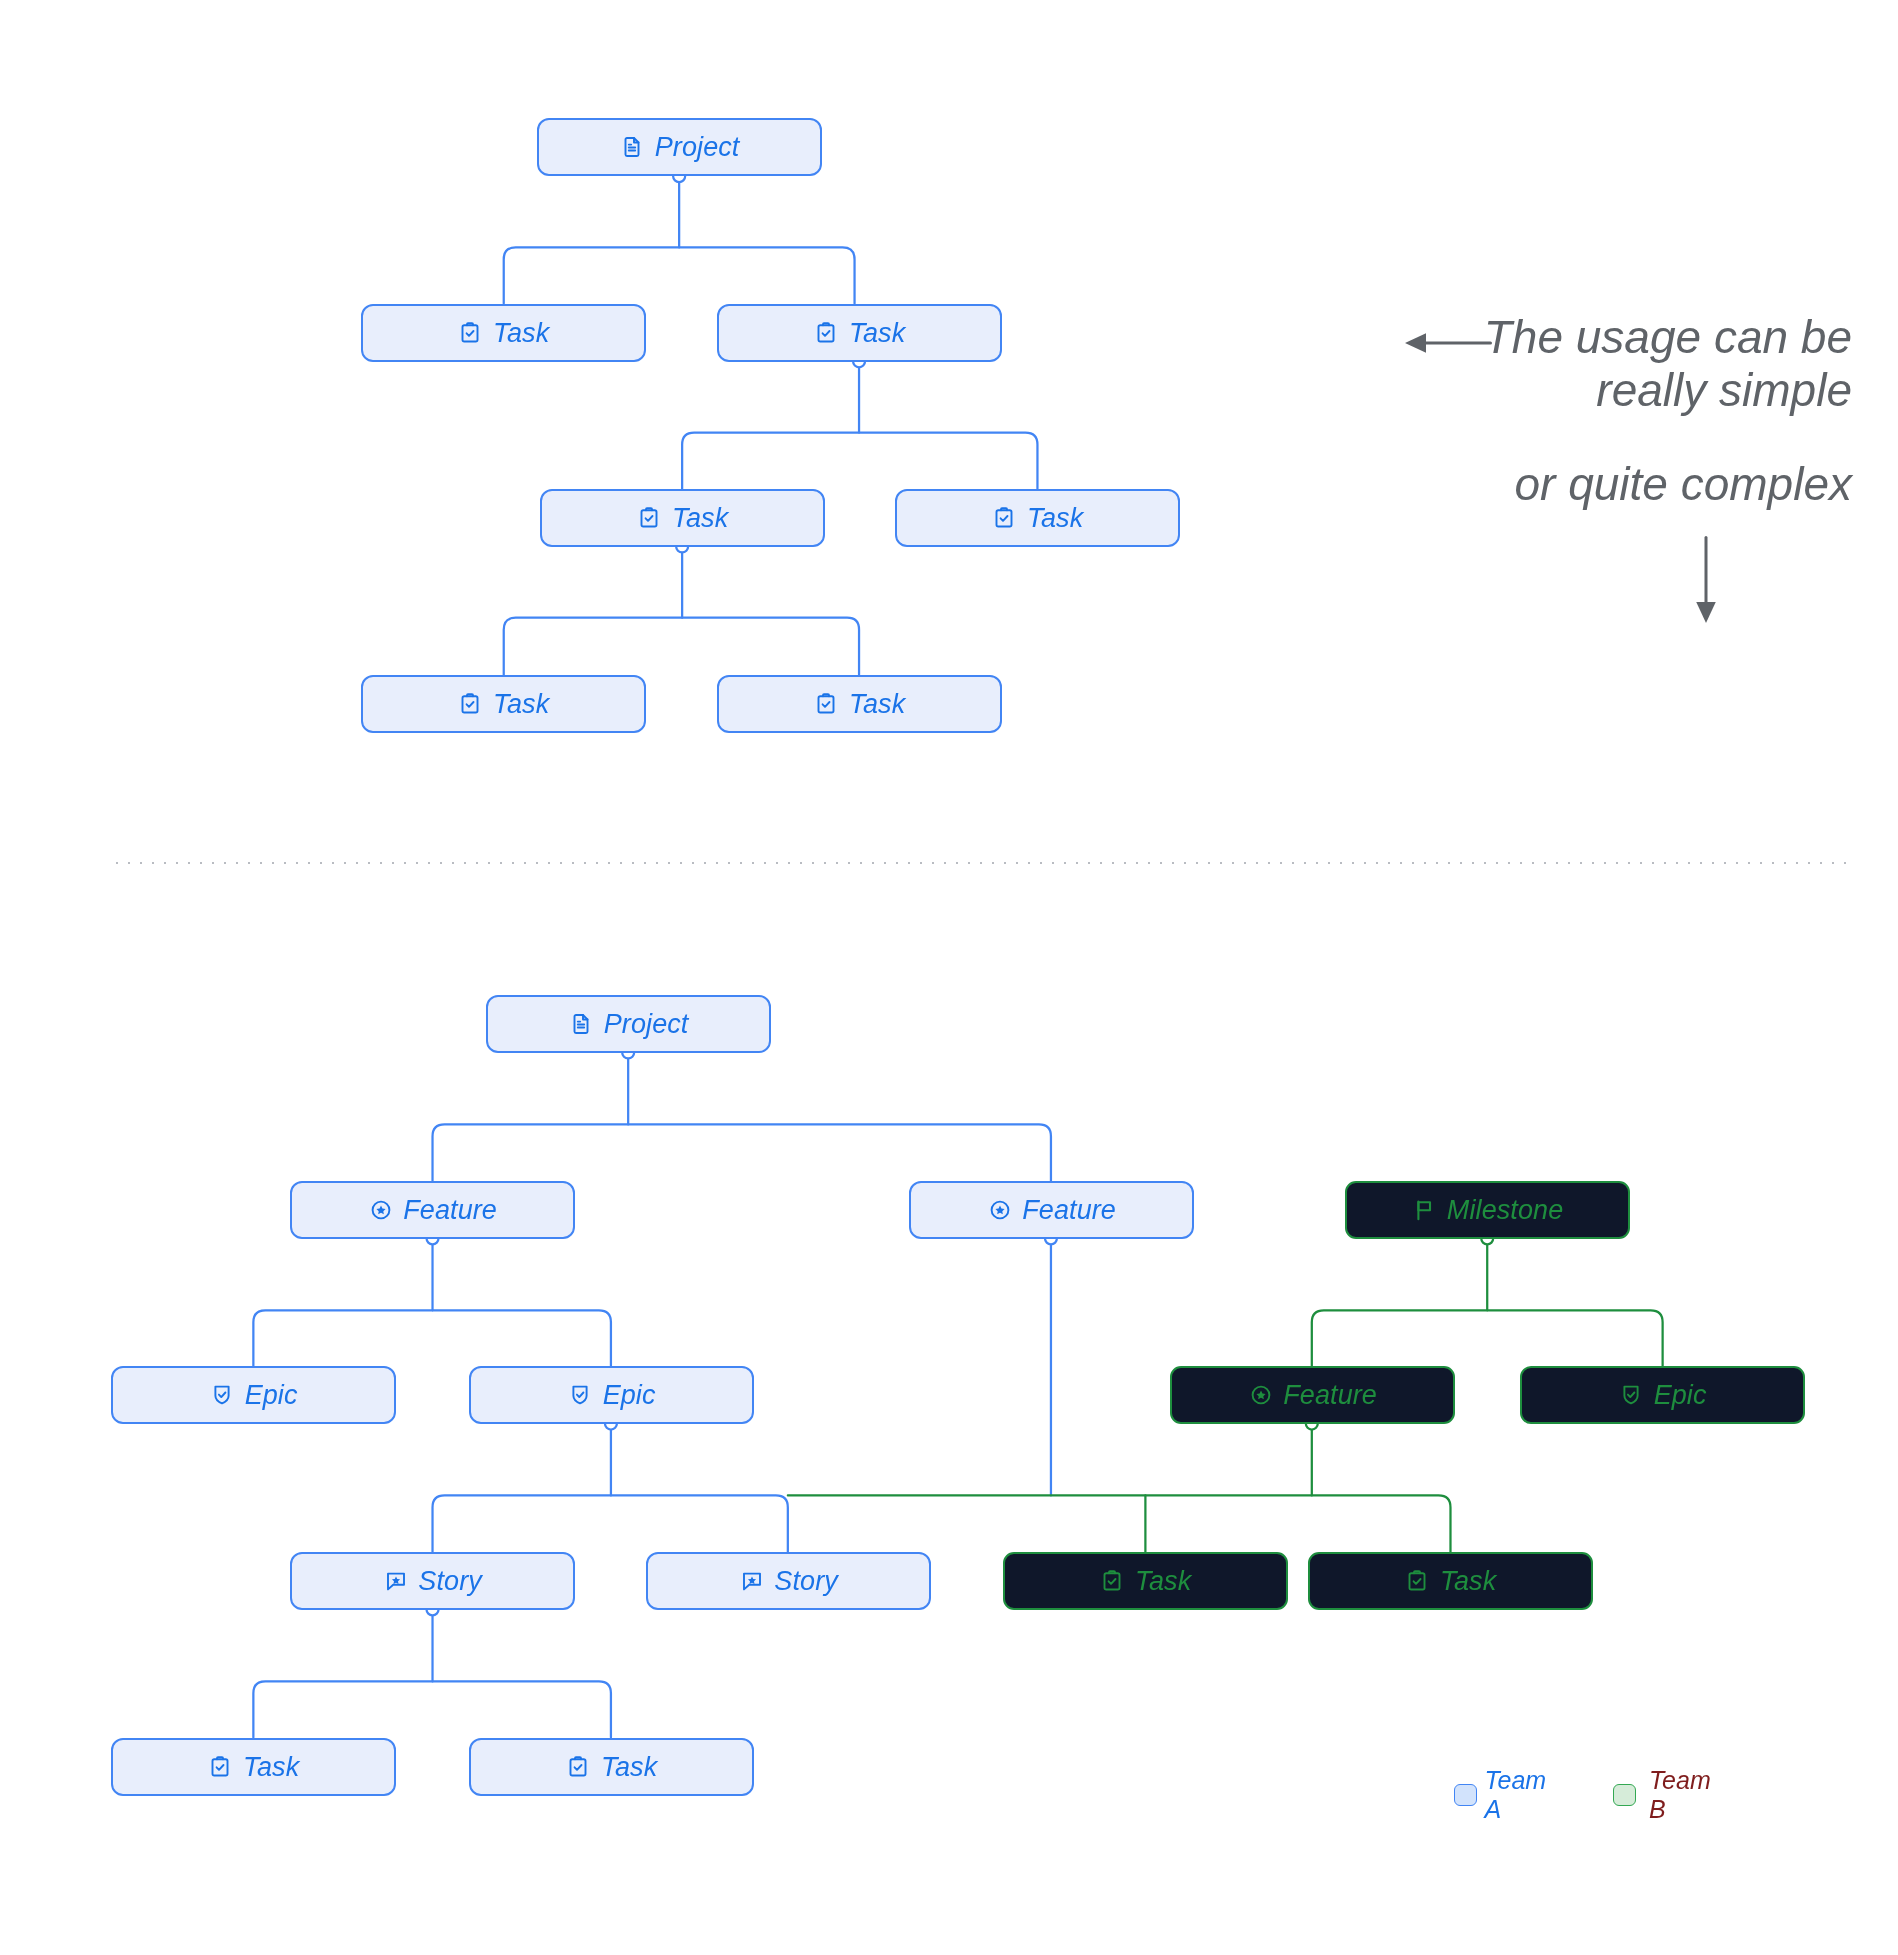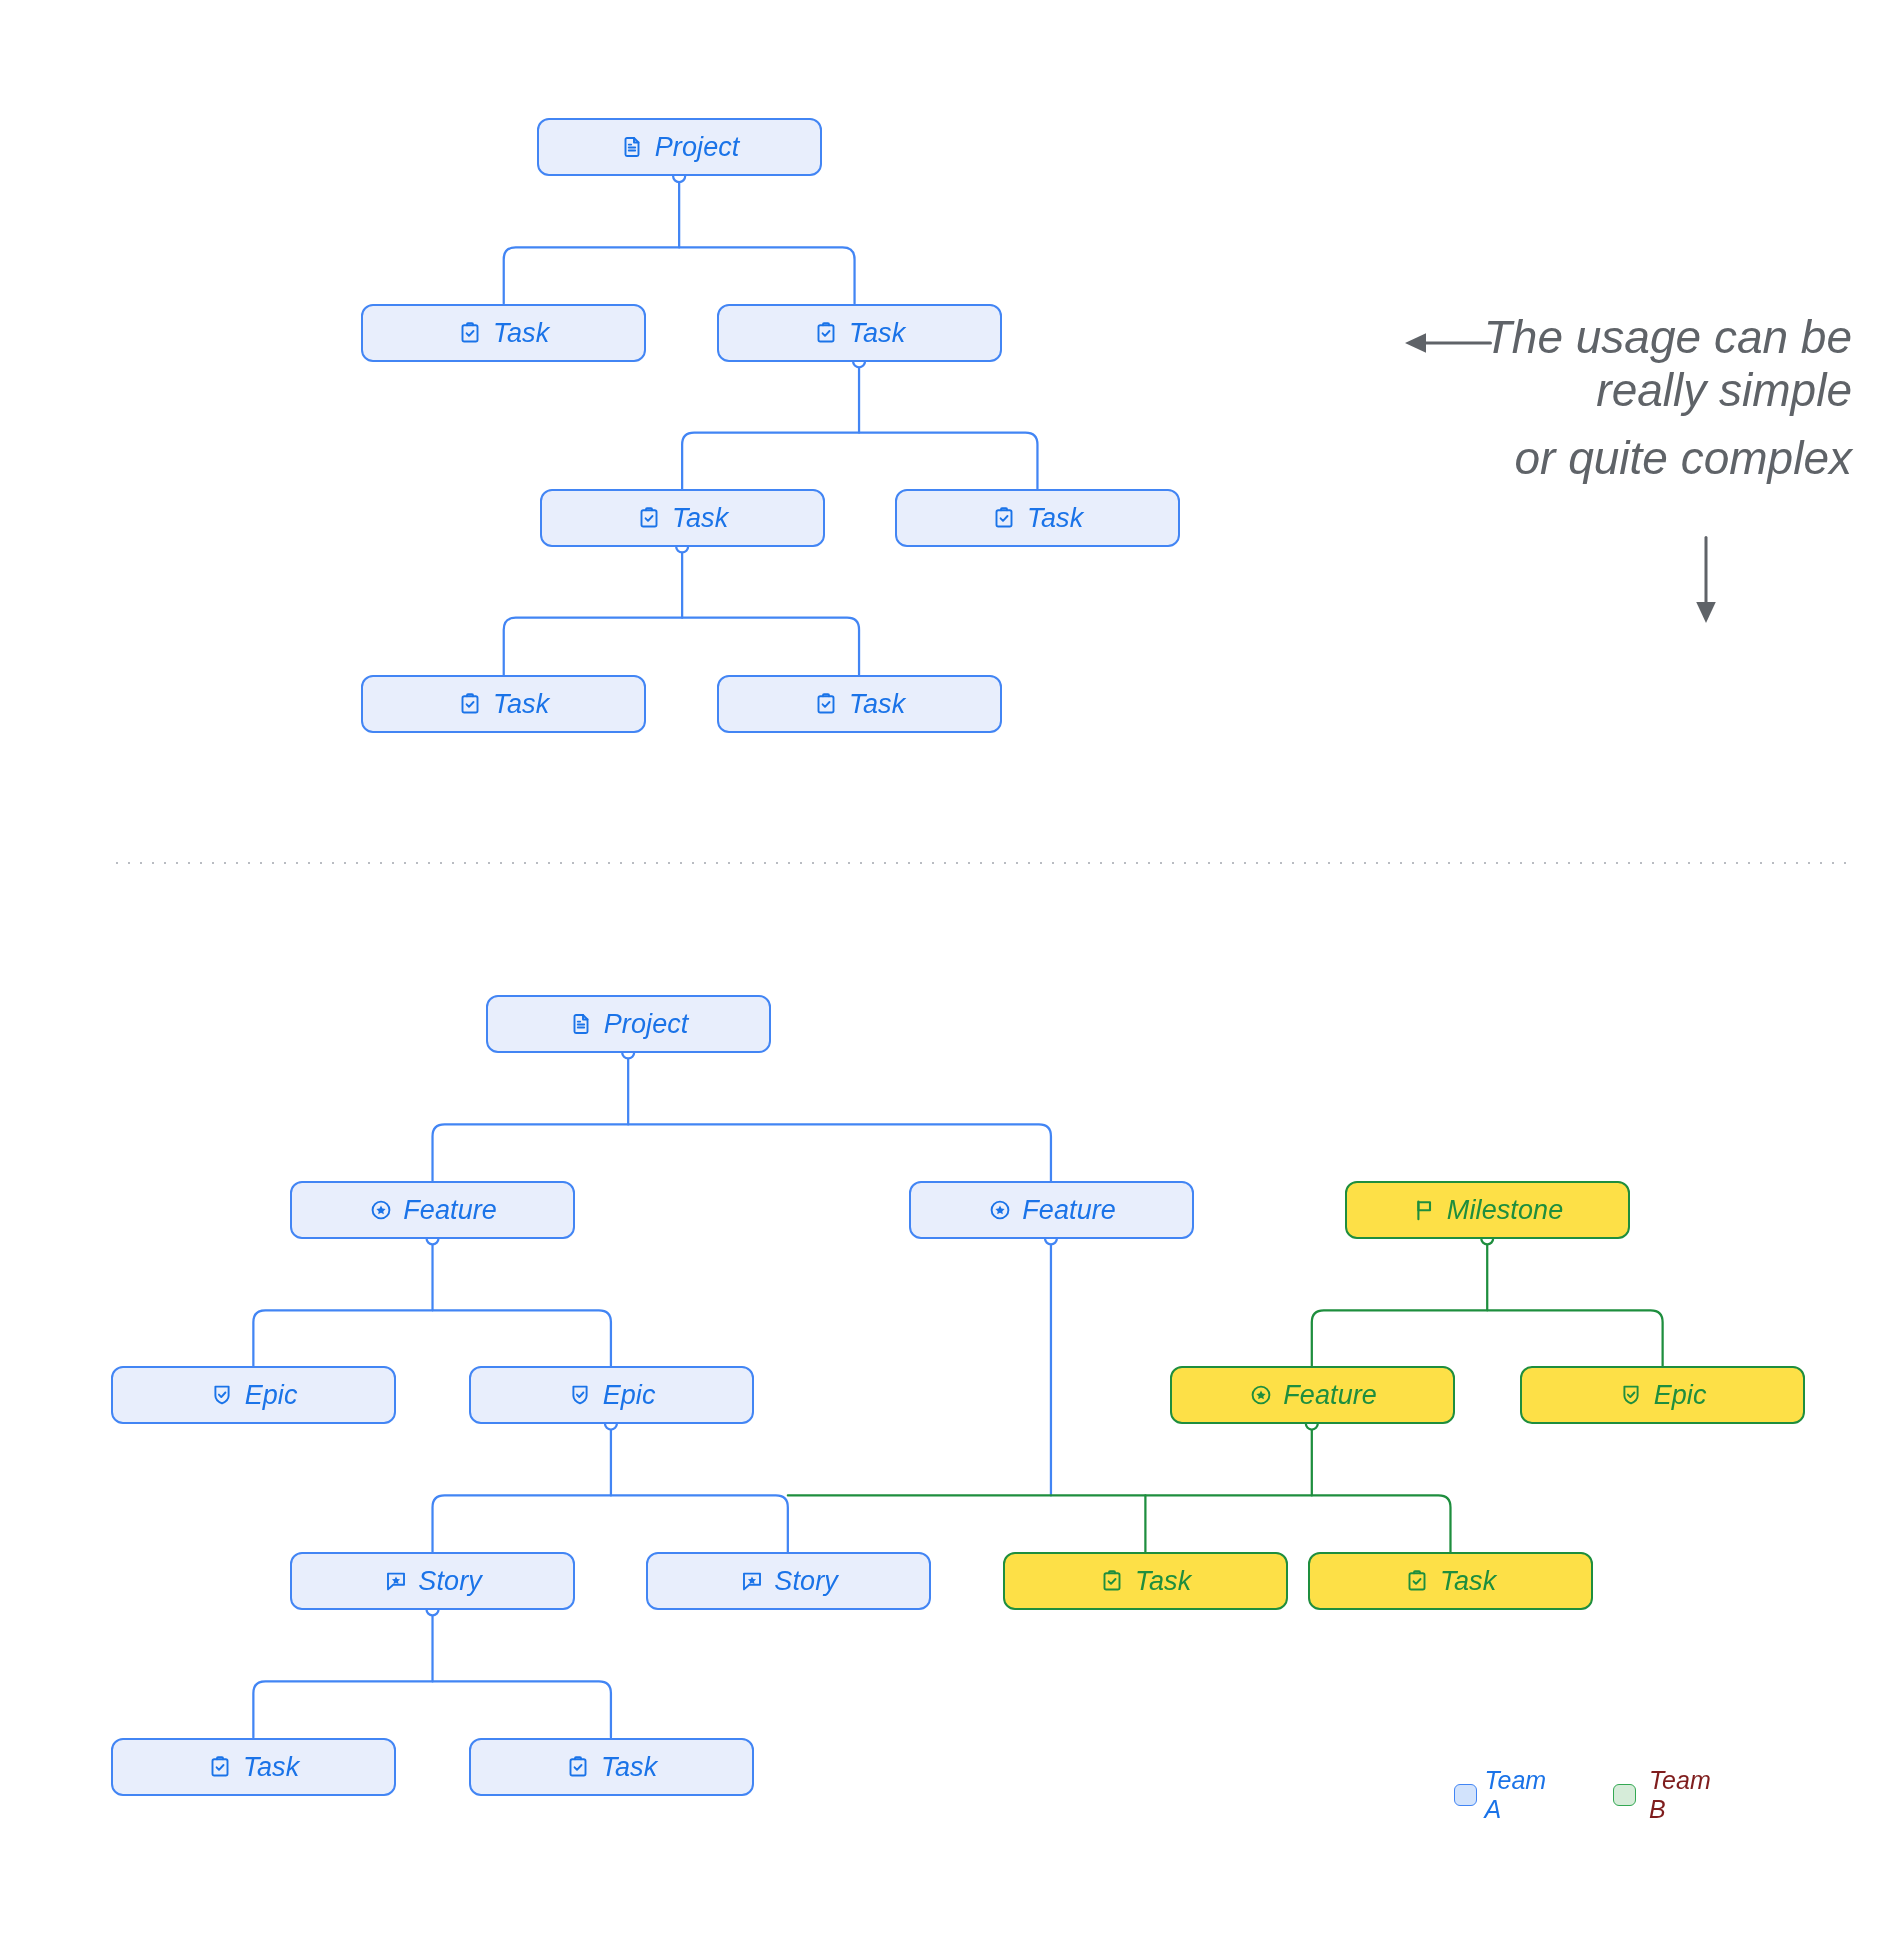--- a/index.html
+++ b/index.html
@@ -38,23 +38,24 @@
     letter-spacing: 0.1px;
     white-space: nowrap;
     z-index: 3;
   }
   .node.blue {
     background: #e8eefc;
     border-color: #4285f4;
     color: #1a73e8;
   }
   .node.green {
-    background: #fde047;
+    background: #0f172a;
     border-color: #1e8e3e;
     color: #1e8e3e;
+    border-radius: 11px;
   }
   .node .glyph {
     display: inline-flex;
     align-items: center;
     justify-content: center;
     width: 25.5px;
     height: 25.5px;
     flex: 0 0 25.5px;
   }
   .node .glyph svg { display: block; }
@@ -67,21 +68,21 @@
     top: 311px;
     width: 450px;
     z-index: 4;
   }
   #annotation .ann-text {
     text-align: right;
     color: #5f6368;
     font-size: 46px;
     line-height: 1.16;
   }
-  #annotation .ann-para + .ann-para { margin-top: 14px; }
+  #annotation .ann-para + .ann-para { margin-top: 40px; }
   .ann-arrow-left {
     position: absolute;
     left: 0px;
     top: 16.5px;
     width: 90px;
     height: 30px;
   }
   .ann-arrow-down {
     position: absolute;
     left: 289px;

